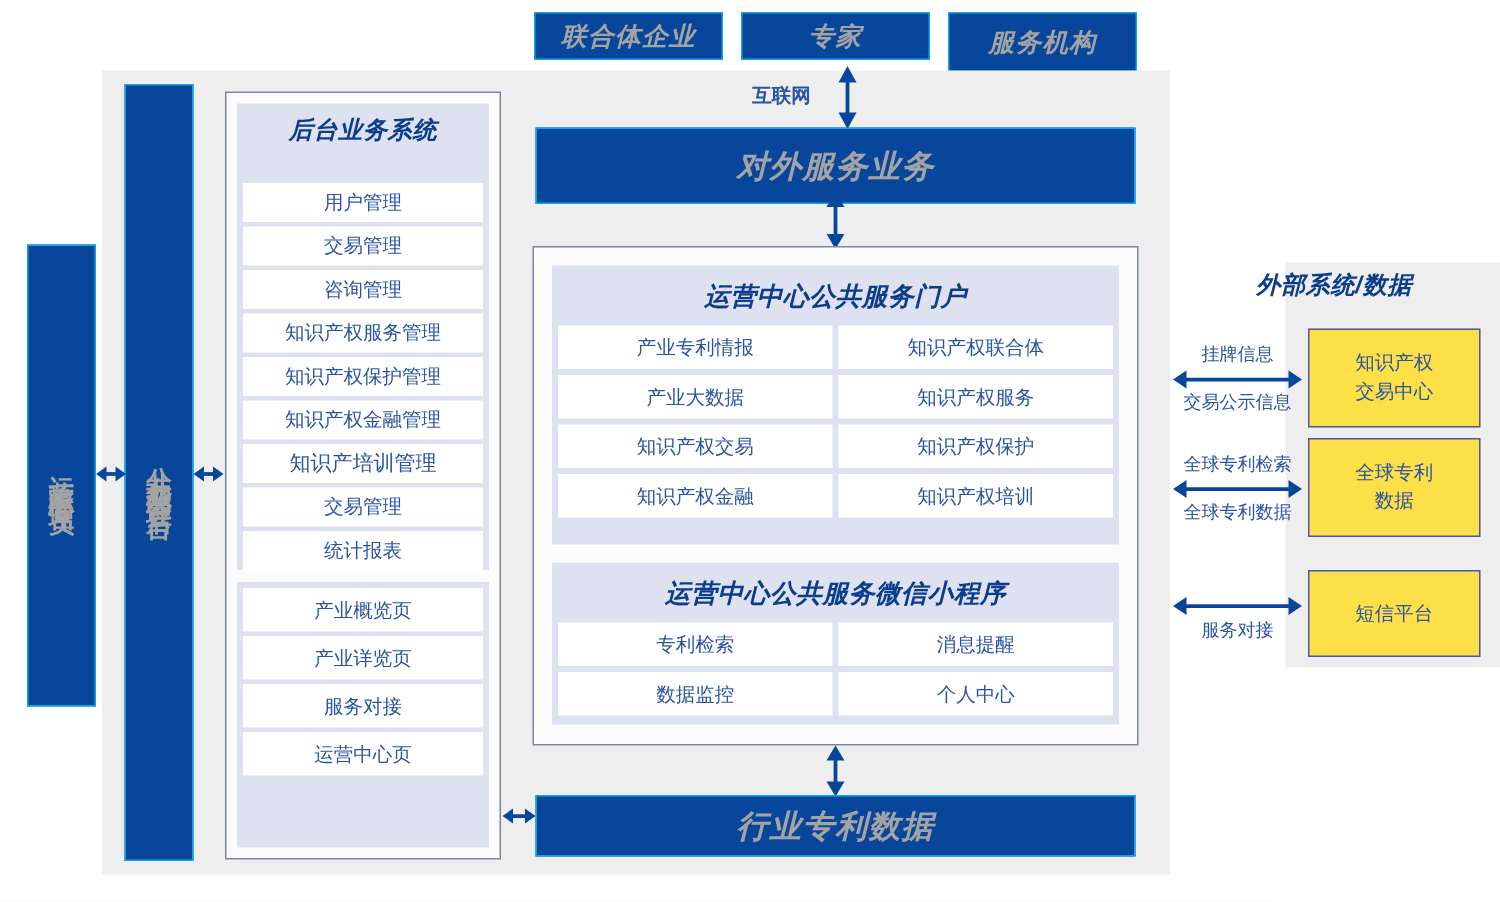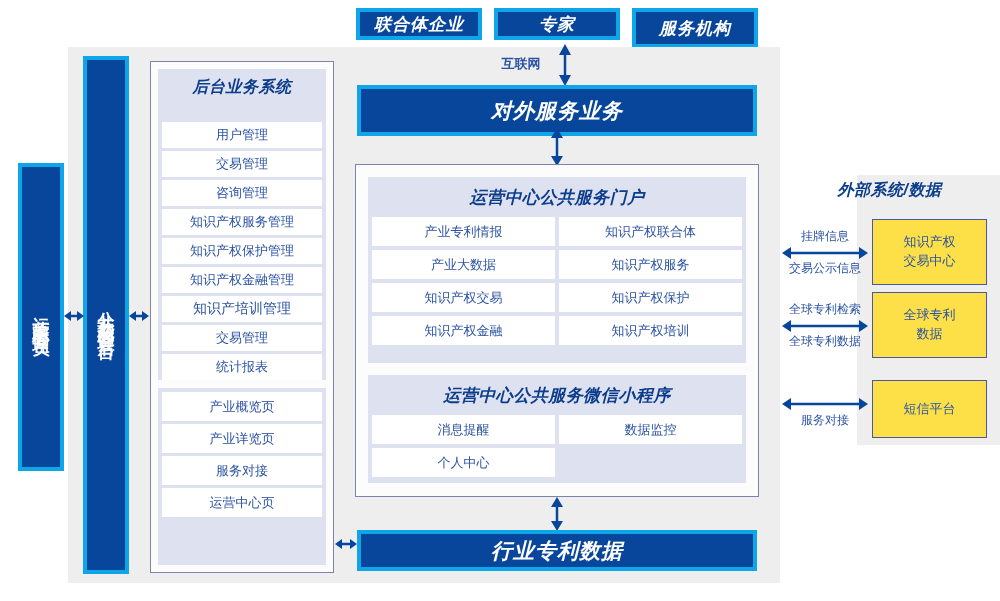--- a/index.html
+++ b/index.html
@@ -8,22 +8,22 @@
     background: #ffffff;
     font-family: "Liberation Sans", "DejaVu Sans", sans-serif;
     overflow: hidden;
   }
   #root { position: relative; width: 1000px; height: 601px; }
 
   
   .blue-box {
     position: absolute;
     background: #07469b;
-    border: 4px solid #0ea5e9;
-    color: #ffffff;
+    border: 1px solid #0ea5e9;
+    color: #a3a3a3;
     display: flex; align-items: center; justify-content: center;
     font-weight: bold;
     font-style: italic;
     letter-spacing: 1px;
     text-align: center;
   }
   .gray-panel {
     position: absolute;
     background: #eeeeee;
   }
@@ -214,20 +214,23 @@
       <div class="cell" style="height:29px; font-size:13px;">
         <span>知识产权培训</span>
         </div>
     </div>
   </div>
 
   <div class="group-box" style="left:368px; top:375px; width:378px; height:108px;">
     <div class="group-title" style="font-size:17px; padding:5px 0 8px;">运营中心公共服务微信小程序</div>
     <div style="display:grid; grid-template-columns:1fr 1fr; gap:4px;">
       <div class="cell" style="height:29px; font-size:13px;">
+        <span>专利检索</span>
+        </div>
+      <div class="cell" style="height:29px; font-size:13px;">
         <span>消息提醒</span>
         </div>
       <div class="cell" style="height:29px; font-size:13px;">
         <span>数据监控</span>
         </div>
       <div class="cell" style="height:29px; font-size:13px;">
         <span>个人中心</span>
         </div>
     </div>
   </div>

